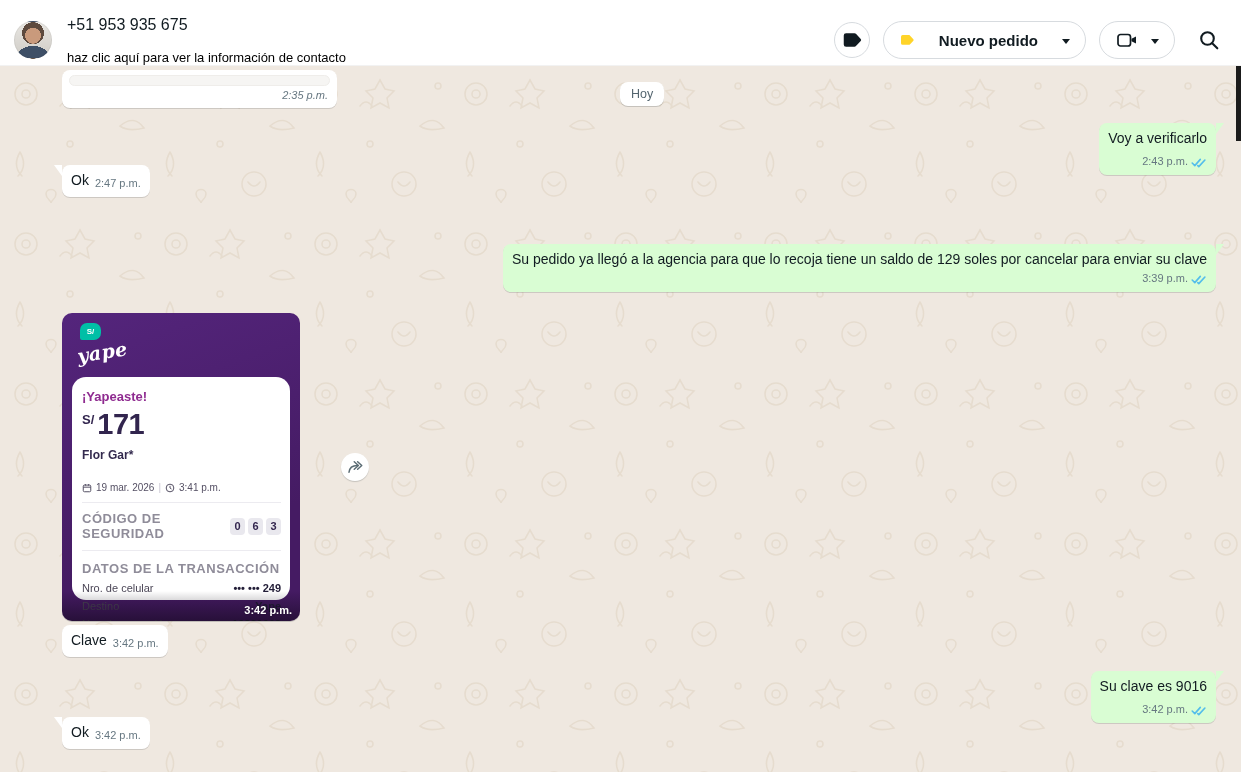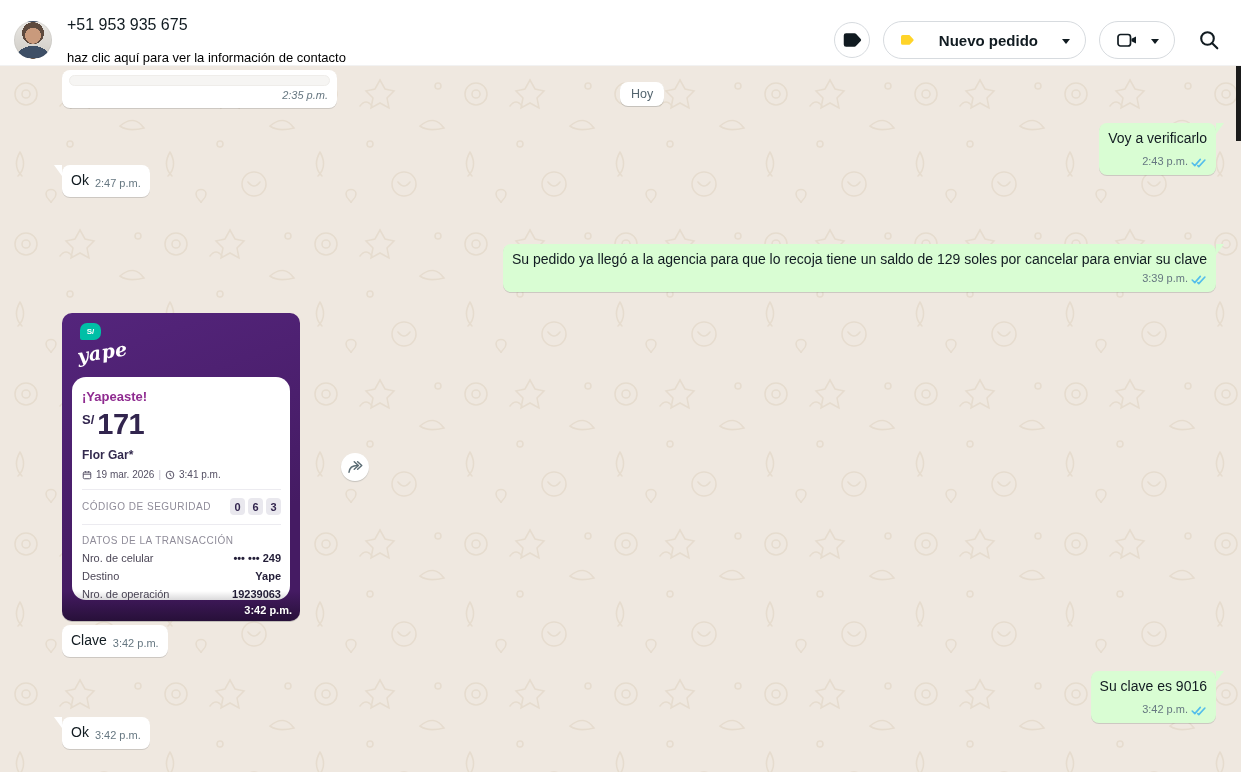--- a/index.html
+++ b/index.html
@@ -68,25 +68,25 @@
             background:var(--yape-teal); border-radius:7px 7px 7px 2px; font-size:8px; font-weight:700; }
   .yscript { font-family:"DejaVu Serif", serif; font-style:italic; font-weight:700; font-size:19px;
              transform:rotate(-9deg); display:inline-block; margin:1px 0 0 -3px; letter-spacing:.5px; }
   .ycard { position:absolute; left:10px; top:64px; width:218px; height:223px; background:#fff;
            border-radius:14px; padding:12px 9px 0 10px; }
   .ytitle { font-size:13px; font-weight:700; color:var(--yape-magenta); }
   .yamt { display:flex; align-items:flex-start; gap:3px; margin-top:6px; color:var(--yape-ink); }
   .ycur { font-size:13px; font-weight:700; margin-top:2px; }
   .ynum { font-size:29px; font-weight:700; line-height:29px; letter-spacing:-.5px; }
   .yname { font-size:12px; font-weight:700; color:#332a4e; margin-top:9px; }
-  .ydate { display:flex; align-items:center; gap:4px; font-size:10px; color:#555064; margin-top:7px; }
+  .ydate { display:flex; align-items:center; gap:4px; font-size:10px; color:#555064; margin-top:20px; }
   .ydate .sep { color:#c9c6d2; }
   .yhr { border:none; border-top:1px solid #ecebf0; margin:9px 0 0; }
   .ycode { display:flex; align-items:center; justify-content:space-between; margin-top:8px; }
-  .yslabel { font-size:10px; letter-spacing:.5px; color:#8f8c99; font-weight:400; }
+  .yslabel { font-size:13px; letter-spacing:.5px; color:#8f8c99; font-weight:700; }
   .ydigits { display:flex; gap:3px; }
   .ydigit { width:15px; height:17px; background:#e9e8ee; border-radius:4px; font-size:11px; font-weight:700;
             color:var(--yape-ink); display:flex; align-items:center; justify-content:center; }
   .ydatos { margin-top:10px; }
   .yrow { display:flex; justify-content:space-between; font-size:11px; margin-top:6px; }
   .yrow .lab { color:#4c4757; }
   .yrow .val { font-weight:700; color:#221d37; }
   .img-grad { position:absolute; left:0; right:0; bottom:0; height:30px;
               background:linear-gradient(transparent, rgba(10,5,15,.5)); }
   .img-time { position:absolute; right:8px; bottom:5px; color:#fff; font-size:11px; font-weight:700;

